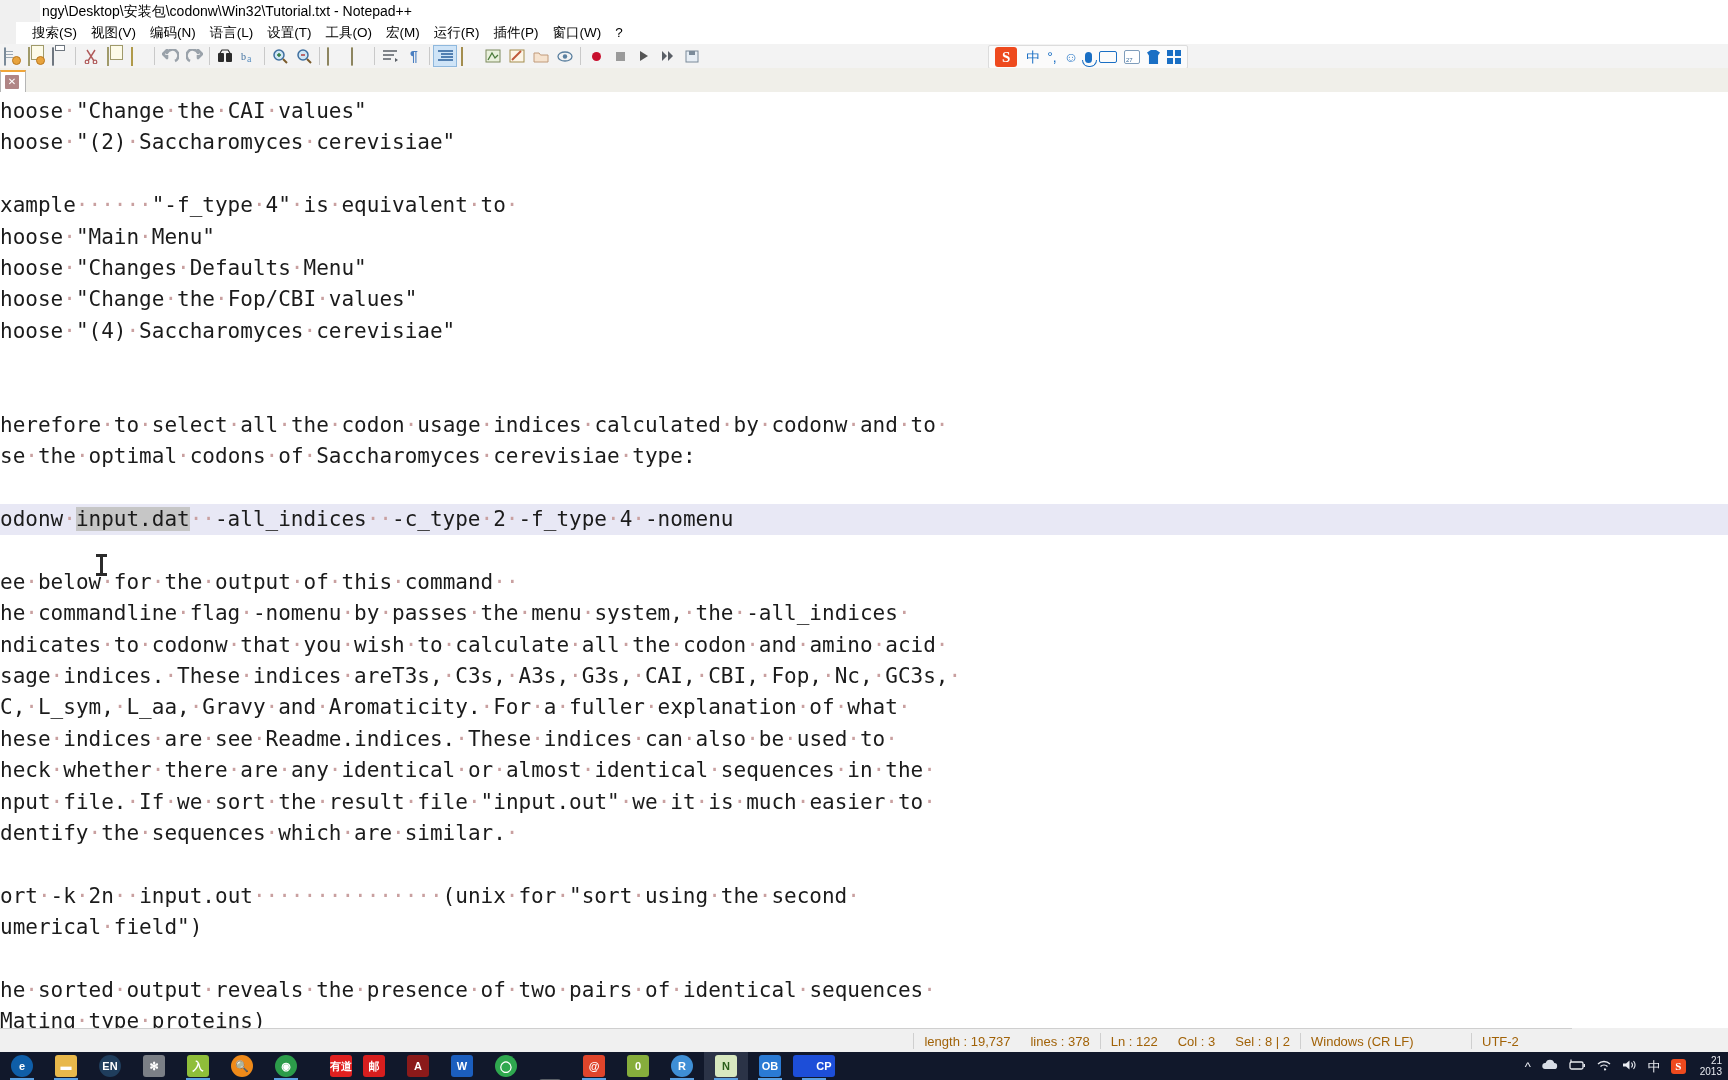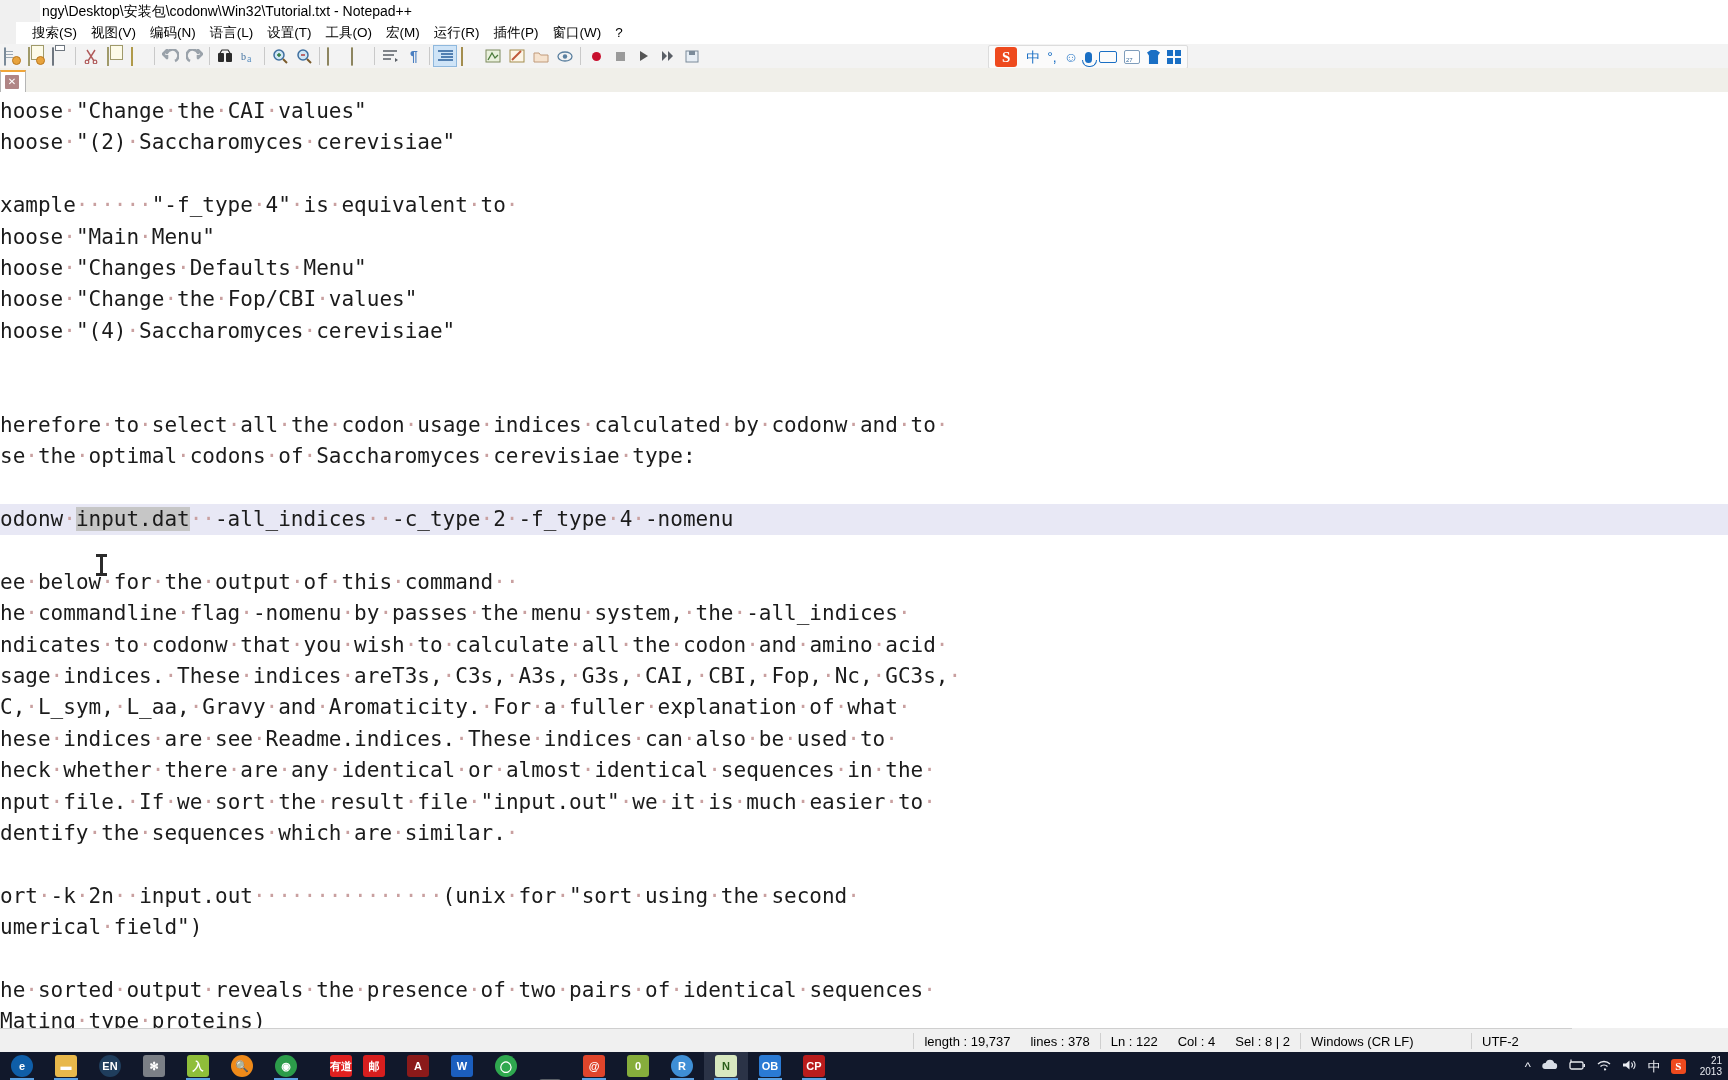--- a/index.html
+++ b/index.html
@@ -173,21 +173,21 @@
   .mouse-cursor::after {
     content:''; position:absolute; left:-4px; top:0; width:11px; height:3px; background:#2b2b2b;
     box-shadow: 0 19px 0 #2b2b2b;
   }
 
   
   .statusbar {
     position: absolute; left: 0; top: 1028px; width: 1572px; height: 24px;
     background: #f0f0f0; border-top: 1px solid #cfcfcf;
     display: flex; align-items: center;
-    font-size: 13px; color: #000000;
+    font-size: 13px; color: #a16207;
   }
   .sb-cell { height: 24px; display: flex; align-items: center; padding: 0 10px; }
   .sb-div { width: 1px; height: 16px; background: #cfcfcf; }
   .sb-spacer { flex: 1; }
 
   
   .taskbar {
     position: absolute; left: 0; top: 1052px; width: 1728px; height: 28px;
     background: #11182b;
     display: flex; align-items: center;
@@ -406,21 +406,21 @@
     <div class="mouse-cursor"></div>
   </div>
 
   <div class="statusbar">
     <div class="sb-spacer"></div>
     <div class="sb-div"></div>
     <div class="sb-cell">length : 19,737</div>
     <div class="sb-cell">lines : 378</div>
     <div class="sb-div"></div>
     <div class="sb-cell">Ln : 122</div>
-    <div class="sb-cell">Col : 4</div>
+    <div class="sb-cell">Col : 3</div>
     <div class="sb-cell">Sel : 8 | 2</div>
     <div class="sb-div"></div>
     <div class="sb-cell" style="min-width:150px">Windows (CR LF)</div>
     <div class="sb-div"></div>
     <div class="sb-cell" style="min-width:80px">UTF-2</div>
   </div>
 
   <div class="taskbar">
     <div id="taskbar-items" style="display:flex;align-items:center;">
         <div class="tsk">
@@ -479,21 +479,21 @@
         </div>
         <div class="tsk active">
           <span class="tsk-ico" style="background: rgb(216, 232, 192); color: rgb(42, 94, 26);">N</span>
           <span class="underline"></span>
         </div>
         <div class="tsk">
           <span class="tsk-ico" style="background: rgb(42, 122, 212);">OB</span>
           <span class="underline"></span>
         </div>
         <div class="tsk">
-          <span class="tsk-ico" style="background: #b91c1c;">CP</span>
+          <span class="tsk-ico" style="background: #1d4ed8; padding-left: 20px;">CP</span>
           <span class="underline"></span>
         </div>
       </div>
     <div class="tray">
       <span class="tray-ic">^</span>
       <span class="tray-ic">
         <svg width="17" height="12" viewBox="0 0 17 12">
             <path d="M4 10h9a3 3 0 0 0 .3-6A4.5 4.5 0 0 0 4.6 4 3 3 0 0 0 4 10z" fill="#d8dde6"></path>
           </svg>
       </span>

